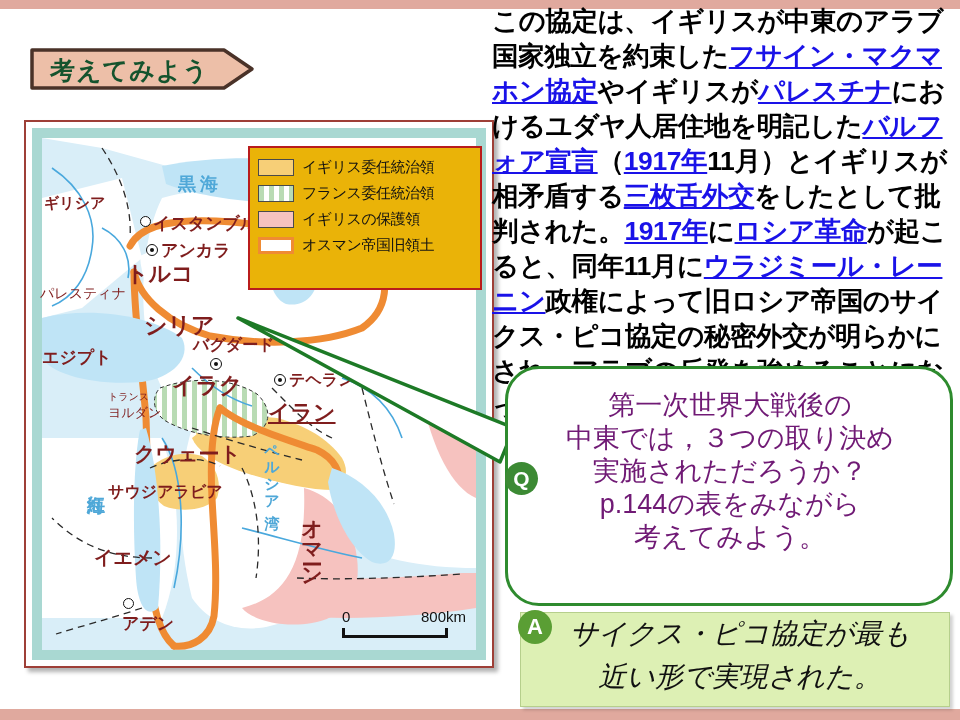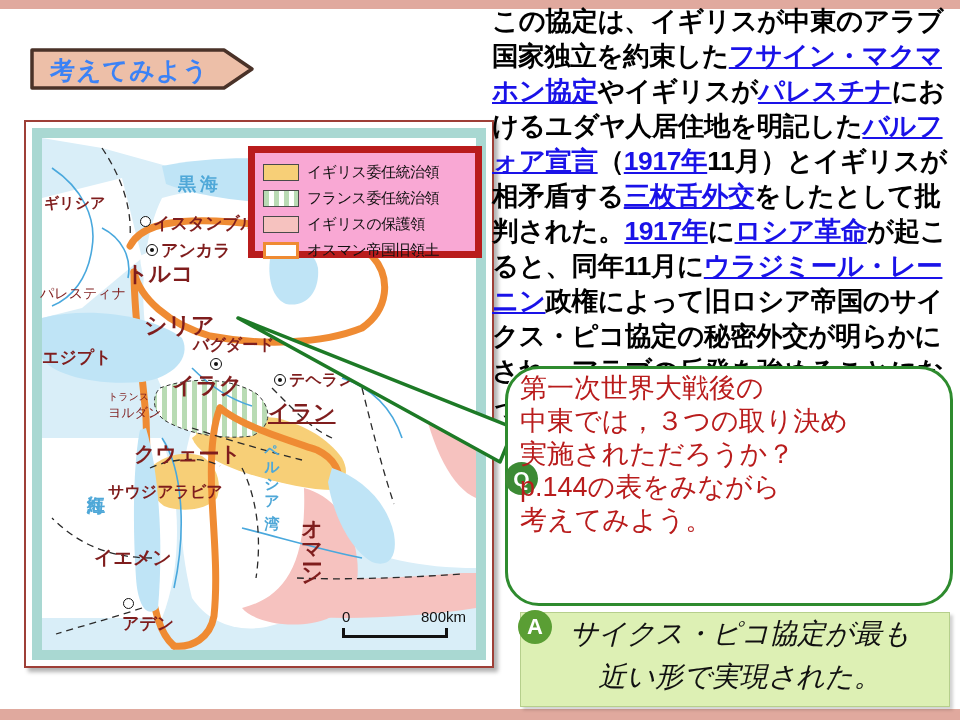--- a/index.html
+++ b/index.html
@@ -13,42 +13,42 @@
     background:#e0a99e;
   }
   .top-bar{ top:0; }
   .bottom-bar{ bottom:0; height:11px; }
 
   
   .banner-wrap{ position:absolute; left:28px; top:46px; width:230px; height:46px; }
   .banner-svg{ position:absolute; left:0; top:0; }
   .banner-text{
     position:absolute; left:22px; top:8px; width:170px;
-    font-size:25px; font-weight:bold; color:#3b82f6; letter-spacing:1px;
+    font-size:25px; font-weight:bold; color:#14532d; letter-spacing:1px;
     white-space:nowrap;
   }
 
   
   .map-outer{
     position:absolute; left:24px; top:120px; width:470px; height:548px;
     border:2px solid #9e3f37; background:#ffffff;
     box-shadow:4px 4px 4px rgba(0,0,0,.30);
     padding:8px;
   }
   .map-frame{
     position:absolute; left:32px; top:128px; width:454px; height:532px;
     border:10px solid #a9d8d2; background:#eaf6fb;
     overflow:hidden;
   }
   .map-canvas{ position:absolute; left:0; top:0; }
 
   
   .legend{
-    position:absolute; left:248px; top:146px; width:234px; height:112px;
-    background:#f9a8d4; border:7px solid #b91c1c;
+    position:absolute; left:248px; top:146px; width:234px; height:144px;
+    background:#eab308; border:2px solid #b91c1c;
     padding:6px 6px 4px 8px;
   }
   .legend-row{ display:flex; align-items:center; height:26px; }
   .legend-swatch{
     width:36px; height:17px; margin-right:8px; flex:none;
     border:1px solid #4a4a4a;
   }
   .sw-british{ background:#f7cf77; }
   .sw-french{ background:#ffffff;
     background-image:repeating-linear-gradient(90deg,#b9dbb4 0 5px,#ffffff 5px 10px); }
@@ -85,22 +85,22 @@
     color:#000; letter-spacing:-0.4px;
   }
   .lk{ color:#1a12e8; text-decoration:underline; }
 
   
   .q-bubble{
     position:absolute; left:505px; top:366px; width:448px; height:240px;
     border:3px solid #2e8b2e; border-radius:34px; background:#ffffff;
   }
   .q-text{
-    position:absolute; left:520px; top:372px; width:420px;
-    font-size:27px; line-height:33px; color:#b91c1c; text-align:left;
+    position:absolute; left:520px; top:389px; width:420px;
+    font-size:27px; line-height:33px; color:#701a75; text-align:center;
     letter-spacing:0px;
   }
   .q-badge{
     position:absolute; left:505px; top:462px; width:33px; height:33px;
     border-radius:50%; background:#3c8a34; color:#fff;
     font-size:21px; font-weight:bold; text-align:center; line-height:33px;
   }
   .q-tail{ position:absolute; left:232px; top:300px; }
 
   

